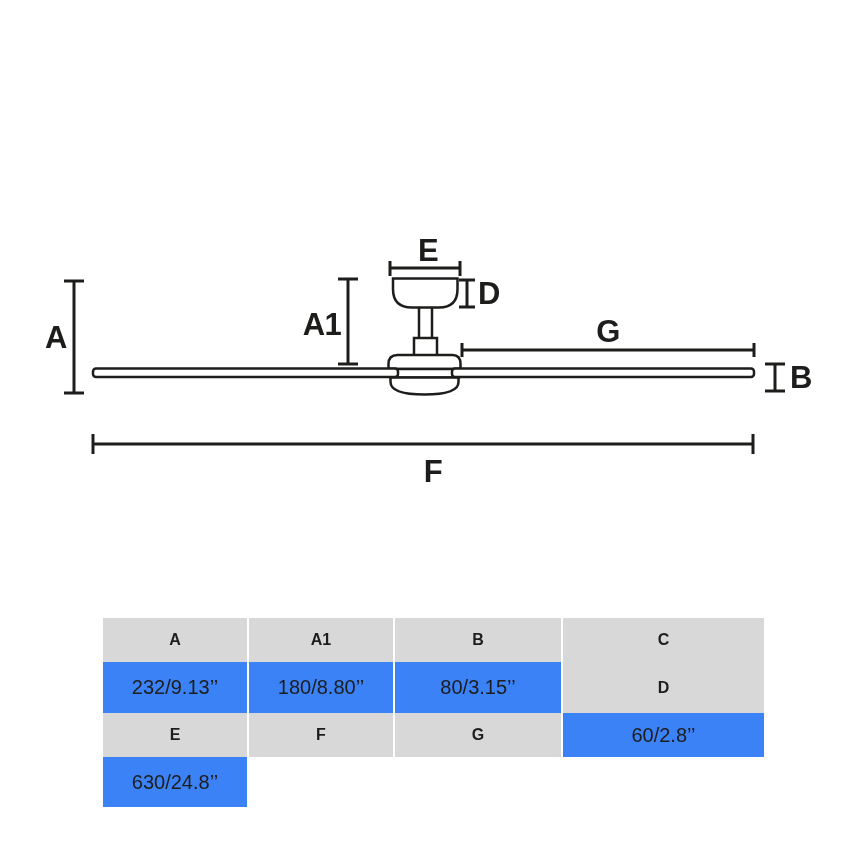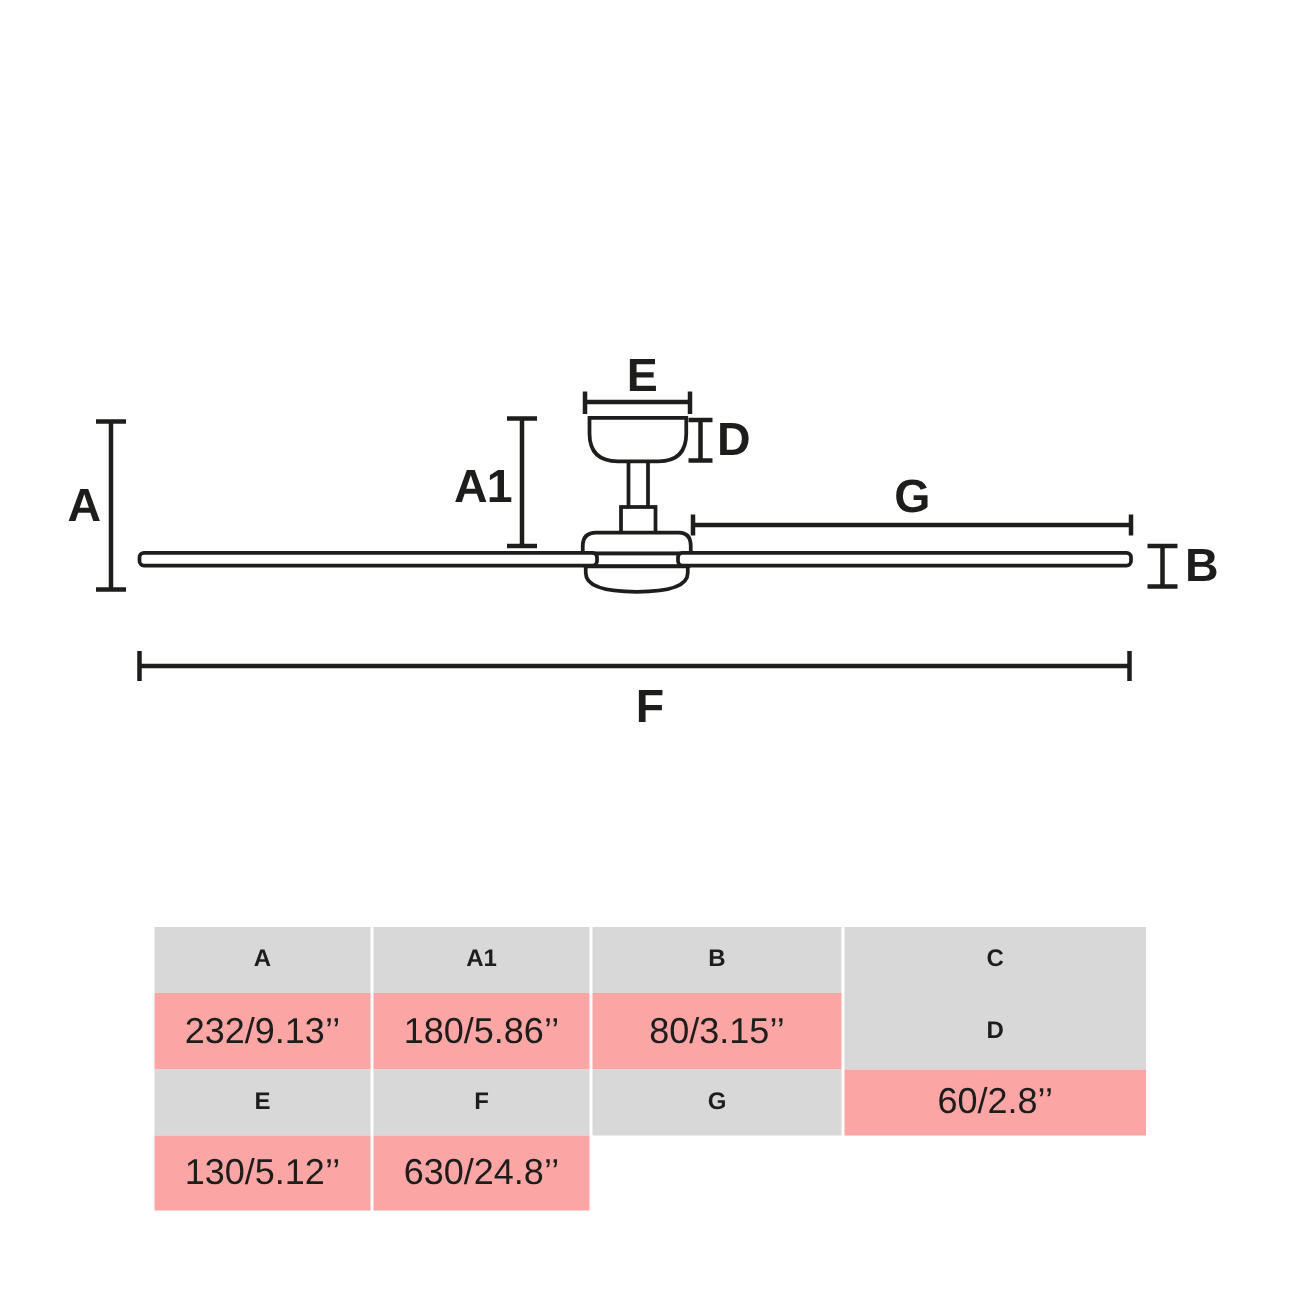--- a/index.html
+++ b/index.html
@@ -48,23 +48,23 @@
     align-items: center;
     justify-content: center;
     color: #1d1d1b;
   }
   .cell.header {
     background: #d8d8d8;
     font-weight: 700;
     font-size: 16px;
   }
   .cell.value {
-    background: #fca5a5;
+    background: #3b82f6;
     font-weight: 400;
-    font-size: 24px;
+    font-size: 20px;
   }
 </style>
 </head>
 <body>
 
 <div class="canvas">
 
   <svg class="diagram-svg" viewBox="0 0 868 868" xmlns="http://www.w3.org/2000/svg">
 
     <g stroke="#1d1d1b" fill="#ffffff">
@@ -140,26 +140,25 @@
   <div class="dim-label" style="left:433px; top:471px;">F</div>
 
   <div class="spec-table">
 
     <div class="cell header">A</div>
     <div class="cell header">A1</div>
     <div class="cell header">B</div>
     <div class="cell header">C</div>
 
     <div class="cell value">232/9.13’’</div>
-    <div class="cell value">180/5.86’’</div>
+    <div class="cell value">180/8.80’’</div>
     <div class="cell value">80/3.15’’</div>
 
     <div class="cell header">D</div>
     <div class="cell header">E</div>
     <div class="cell header">F</div>
     <div class="cell header">G</div>
 
     <div class="cell value">60/2.8’’</div>
-    <div class="cell value">130/5.12’’</div>
     <div class="cell value">630/24.8’’</div>
   </div>
 
 </div>
 
 </body></html>

